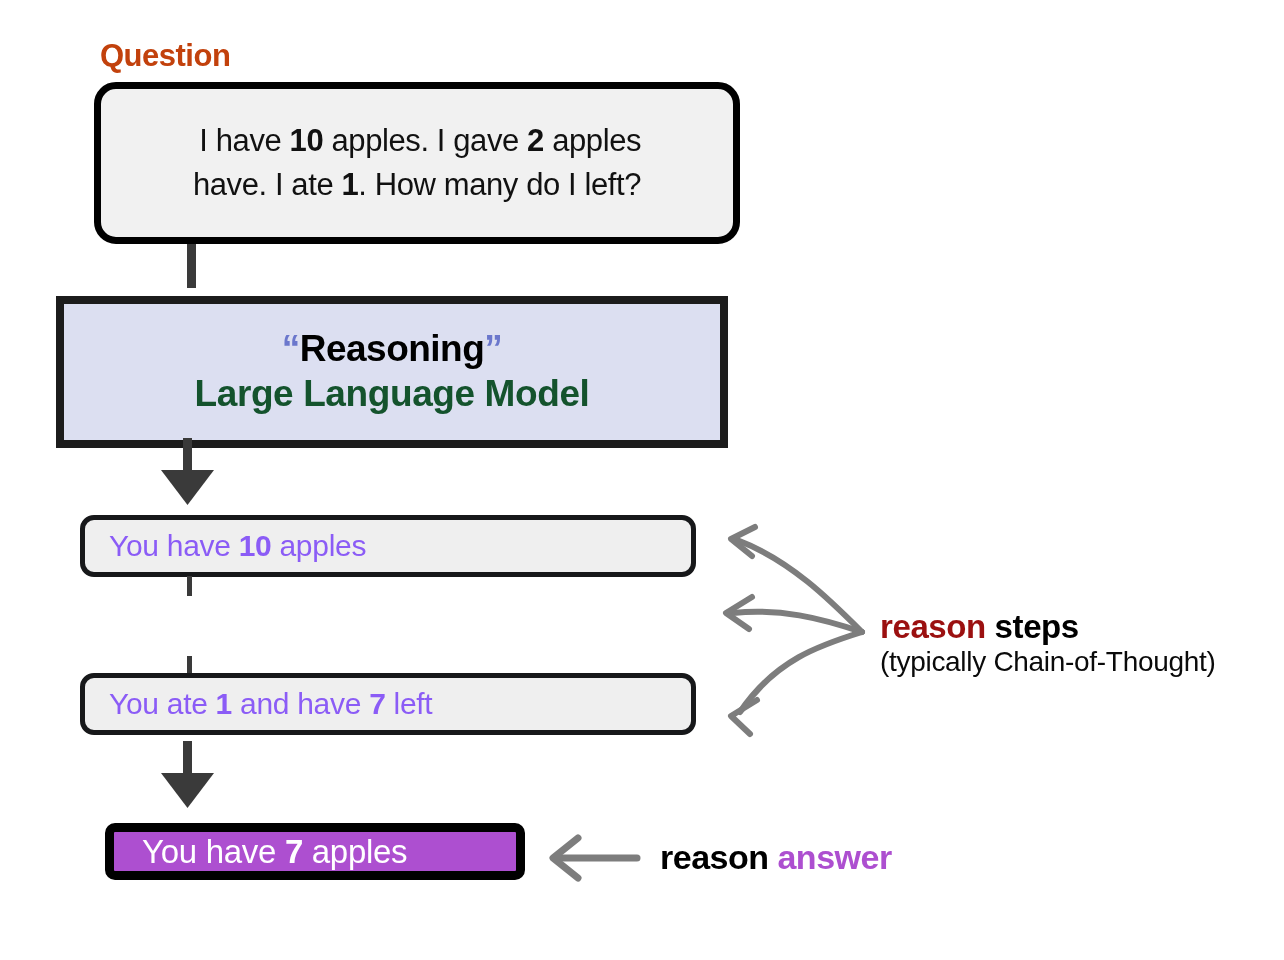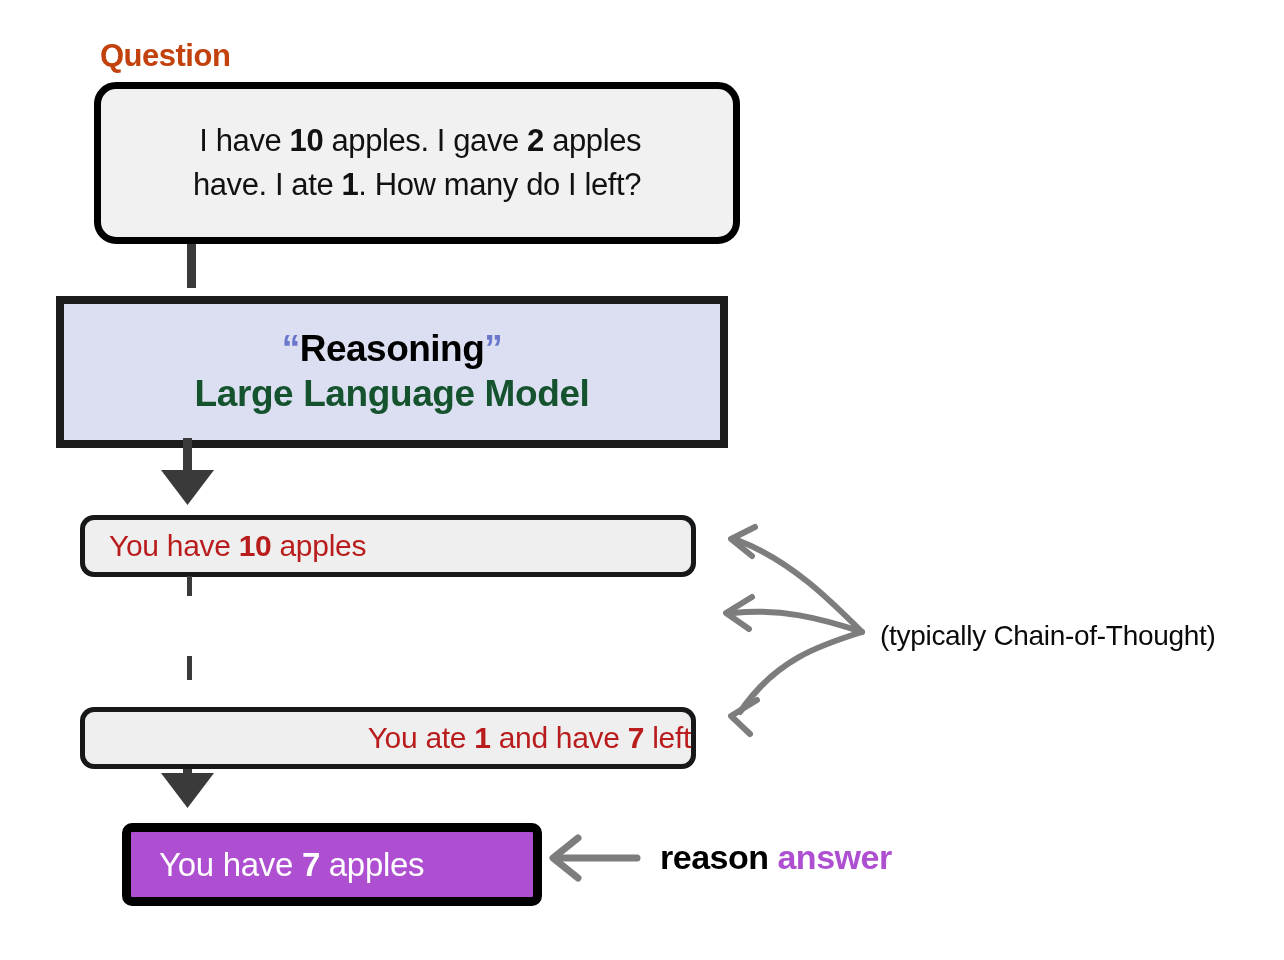--- a/index.html
+++ b/index.html
@@ -122,29 +122,29 @@
     height: 62px;
     box-sizing: border-box;
     background: #efefef;
     border: 5px solid #17181a;
     border-radius: 14px;
     display: flex;
     align-items: center;
   }
   .step-box .txt {
     font-size: 30px;
-    color: #b91c1c;
+    color: #8b5cf6;
     padding-left: 24px;
     letter-spacing: -0.3px;
     white-space: nowrap;
   }
   .step-box .txt b { font-weight: bold; }
   #step-0 { top: 515px; }
   #step-1 { top: 595px; }
-  #step-2 { top: 707px; justify-content: flex-end; }
+  #step-2 { top: 673px; }
 
   
   .step-stub {
     position: absolute;
     left: 187px;
     width: 5px;
     background: #3a3a3a;
   }
   #stub-0 { top: 576px; height: 20px; }
   #stub-1 { top: 656px; height: 24px; }
@@ -162,30 +162,30 @@
     letter-spacing: -0.4px;
     white-space: nowrap;
     color: #000000;
   }
   .reason-annot .line1 .red { color: #9b1010; }
   .reason-annot .line2 {
     font-size: 28px;
     color: #0a0a0a;
     letter-spacing: -0.3px;
     white-space: nowrap;
-    margin-top: 12px;
+    margin-top: 0;
   }
 
   
   .final-box {
     position: absolute;
-    left: 122px;
+    left: 105px;
     top: 823px;
     width: 420px;
-    height: 83px;
+    height: 57px;
     box-sizing: border-box;
     background: #ad4fd0;
     border: 9px solid #000000;
     border-radius: 10px;
     display: flex;
     align-items: center;
   }
   .final-box .txt {
     font-size: 33px;
     color: #ffffff;
@@ -263,20 +263,21 @@
   </div>
   <div class="step-stub" id="stub-0"></div>
 
   <div class="step-stub" id="stub-1"></div>
 
   <div class="step-box" id="step-2">
     <div class="txt"><span>You ate </span><b>1</b><span> and have </span><b>7</b><span> left</span></div>
   </div>
 
   <div class="reason-annot">
+    <div class="line1"><span class="red">reason</span><span> steps</span></div>
     <div class="line2">(typically Chain-of-Thought)</div>
   </div>
 
   <div class="final-box">
     <div class="txt"><span>You have </span><b>7</b><span> apples</span></div>
   </div>
 
   <div class="final-annot"><span>reason </span><span class="purple">answer</span></div>
 
 </div>

